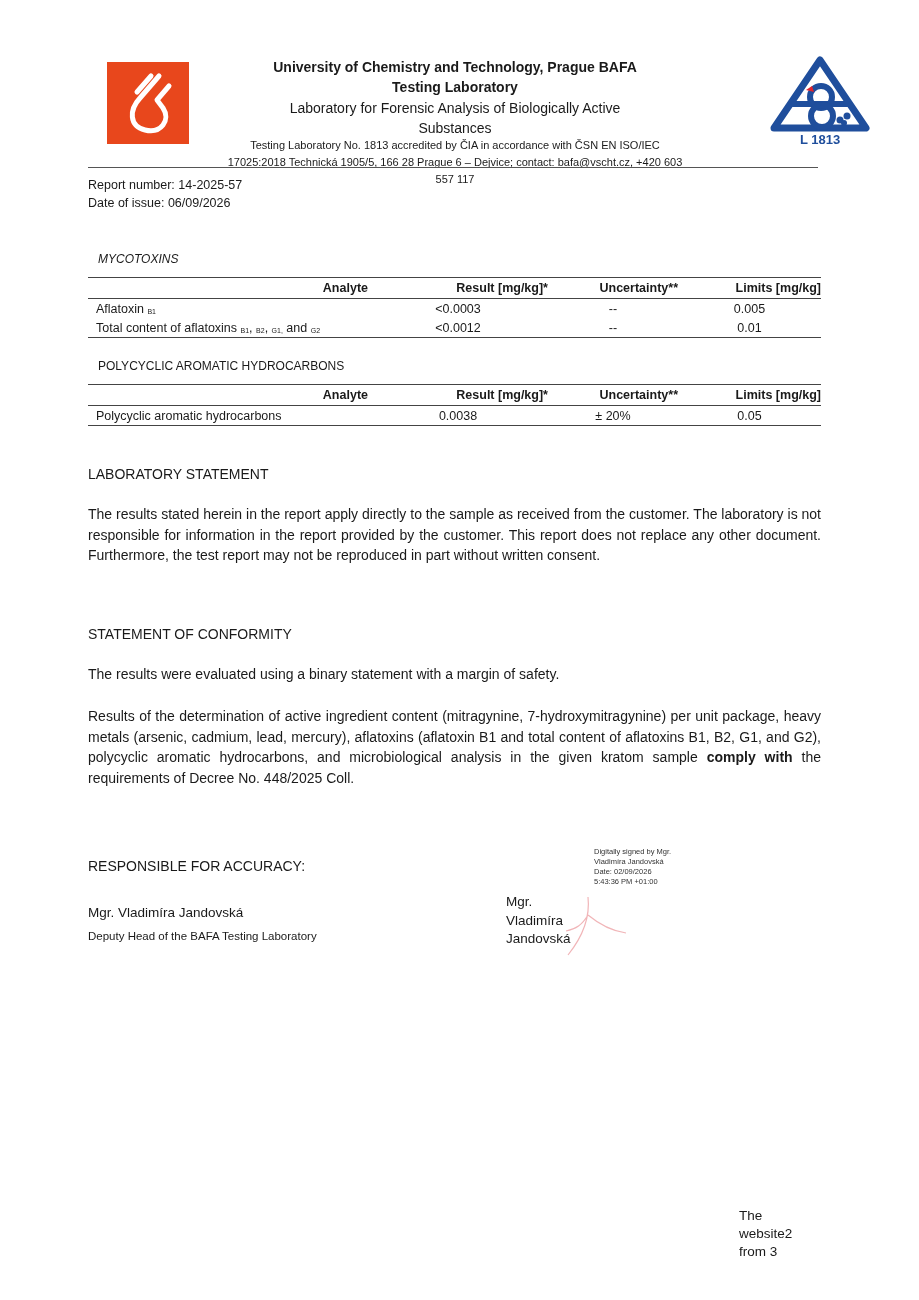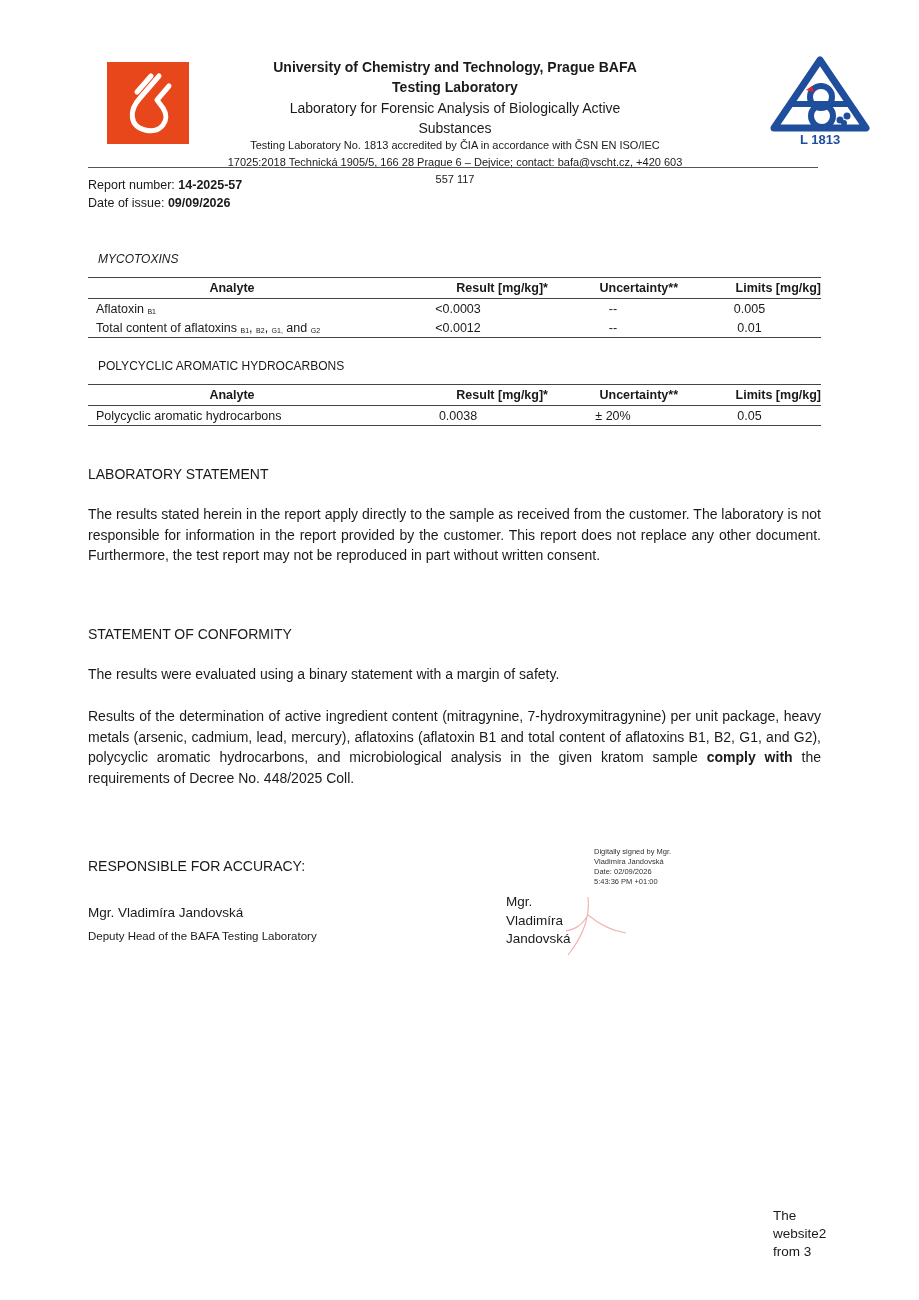--- a/index.html
+++ b/index.html
@@ -11,36 +11,36 @@
   .hdr { position:absolute; left:200px; width:510px; text-align:center; }
   .hdr1 { top:59px; font-size:14px; font-weight:bold; }
   .hdr2 { top:79px; font-size:14px; font-weight:bold; }
   .hdr3 { top:100px; font-size:14px; }
   .hdr4 { top:120px; font-size:14px; }
   .hdr5 { top:139px; font-size:11px; }
   .hdr6 { top:156px; font-size:11px; }
   .hdr7 { top:173px; font-size:11px; }
   .hdr-line { left:88px; top:167px; width:730px; height:1px; background:#555; }
   .meta { left:88px; font-size:12.5px; }
-  .meta b { font-weight:bold; }
+  .meta b { font-weight:normal; }
   .sec-label { left:98px; font-size:12px; }
   table.res { position:absolute; left:88px; width:733px; border-collapse:collapse; font-size:12.5px; }
   table.res th { font-weight:bold; text-align:right; padding:2px 0 2px 0; border-top:1.5px solid #444; border-bottom:1px solid #444; height:16px; }
-  table.res th:first-child { text-align:center; padding-left:8px; }
+  table.res th:first-child { text-align:right; padding-left:8px; }
   table.res td { text-align:center; padding:1px 0; height:17px; }
   table.res td:first-child { text-align:left; padding-left:8px; }
   table.res tr:last-child td { border-bottom:1.5px solid #444; }
   .sub { font-size:7px; vertical-align:-1px; }
   .heading { left:88px; font-size:14px; }
   .para { left:88px; width:733px; font-size:14px; line-height:20.5px; text-align:justify; }
   .sig-name { left:88px; top:905px; font-size:13.5px; }
   .sig-role { left:88px; top:930px; font-size:11.5px; }
   .sig-block { left:506px; top:893px; font-size:13.5px; line-height:18.5px; }
   .sig-small { left:594px; top:847px; font-size:7.5px; line-height:10px; color:#333; }
-  .page-num { left:739px; top:1207px; font-size:13.5px; line-height:18px;margin-left:34px; }
+  .page-num { left:739px; top:1207px; font-size:13.5px; line-height:18px; }
 </style>
 </head>
 <body>
 
 <div class="abs logo-left">
   <svg width="82" height="82" viewBox="0 0 82 82">
     <path d="M52 14 L33 36 C22 48 22 64 38 68 C54 72 64 58 56 46 L50 38 L62 24" fill="none" stroke="#ffffff" stroke-width="5" stroke-linecap="round" stroke-linejoin="round"></path>
     <path d="M44 14 L30 30" fill="none" stroke="#ffffff" stroke-width="5" stroke-linecap="round"></path>
   </svg>
 </div>
@@ -65,21 +65,21 @@
 <div class="hdr hdr4">Substances</div>
 <div class="hdr hdr5">Testing Laboratory No. 1813 accredited by ČIA in accordance with ČSN EN ISO/IEC</div>
 <div class="hdr hdr6">17025:2018 Technická 1905/5, 166 28 Prague 6 – Dejvice; contact: bafa@vscht.cz, +420 603</div>
 <div class="abs hdr-line"></div>
 <div class="hdr hdr7">557 117</div>
 
 <div class="abs meta" style="top:178px;">
   <span>Report number: </span><b>14-2025-57</b>
 </div>
 <div class="abs meta" style="top:196px;">
-  <span>Date of issue: </span><b>09/09/2026</b>
+  <span>Date of issue: </span><b>06/09/2026</b>
 </div>
 
 <div class="abs sec-label" style="top:252px;font-style:italic;">MYCOTOXINS</div>
 <table class="res" style="top:277px;">
   <colgroup>
       <col style="width:280px">
       <col style="width:180px">
       <col style="width:130px">
       <col style="width:143px">
     </colgroup>

